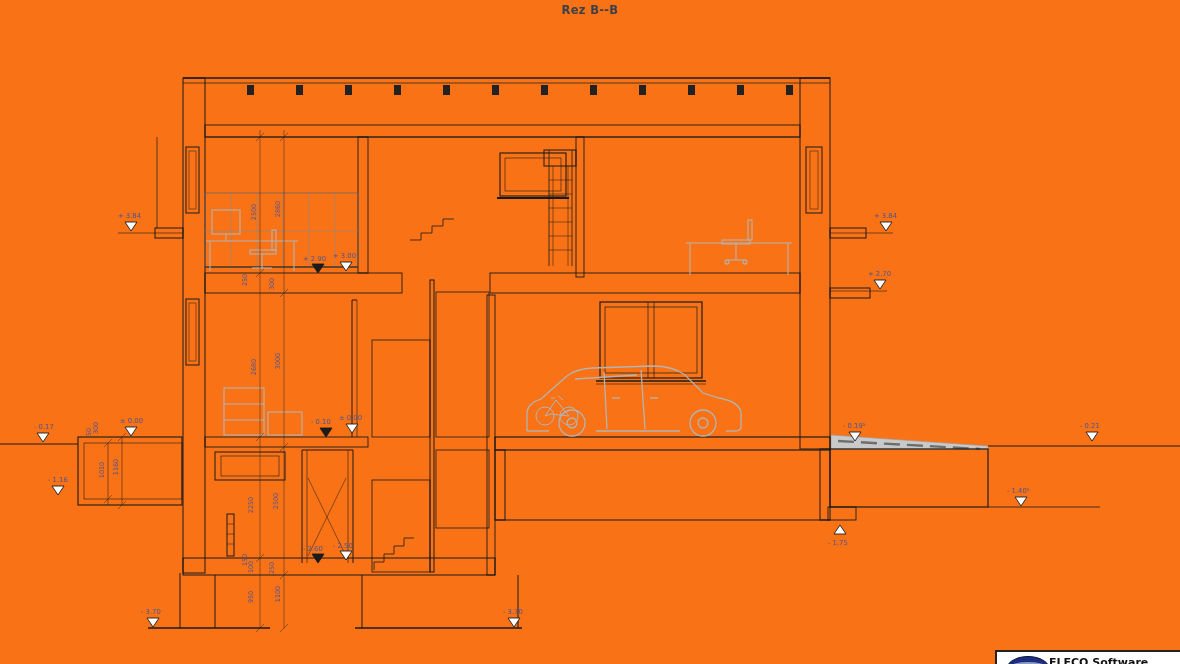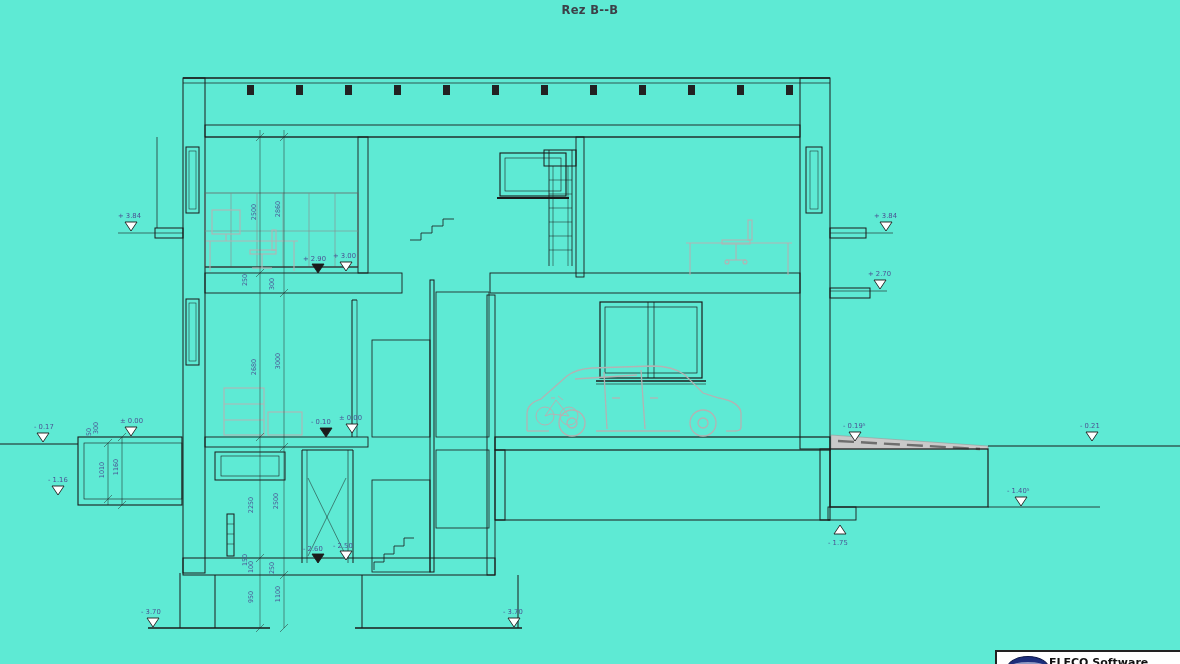--- a/index.html
+++ b/index.html
@@ -1,16 +1,16 @@
 <!DOCTYPE html>
 <html><head>
 <meta charset="utf-8">
 <style>
   html,body{margin:0;padding:0;background:#fff;}
-  .canvas{position:relative;width:1180px;height:664px;background:#5eead4;overflow:hidden;
+  .canvas{position:relative;width:1180px;height:664px;background:#f97316;overflow:hidden;
           font-family:"DejaVu Sans","Liberation Sans",sans-serif;}
   .title{position:absolute;top:3px;left:0;width:100%;text-align:center;
          font-size:11.5px;font-weight:600;color:#3c4048;letter-spacing:.3px;}
   svg.drawing{position:absolute;left:0;top:0;}
   svg .ln{stroke:#1b1b1b;fill:none;}
   svg .ann{fill:#4b5394;font-size:6.8px;font-family:"DejaVu Sans",sans-serif;}
   svg .dim{fill:#4b5394;font-size:6.4px;font-family:"DejaVu Sans",sans-serif;text-anchor:middle;}
   svg .tri-o{fill:#ffffff;stroke:#1b1b1b;stroke-width:.9;}
   svg .tri-f{fill:#1b1b1b;stroke:#1b1b1b;stroke-width:.9;}
   .logo{position:absolute;left:995px;top:650px;width:183px;height:40px;

